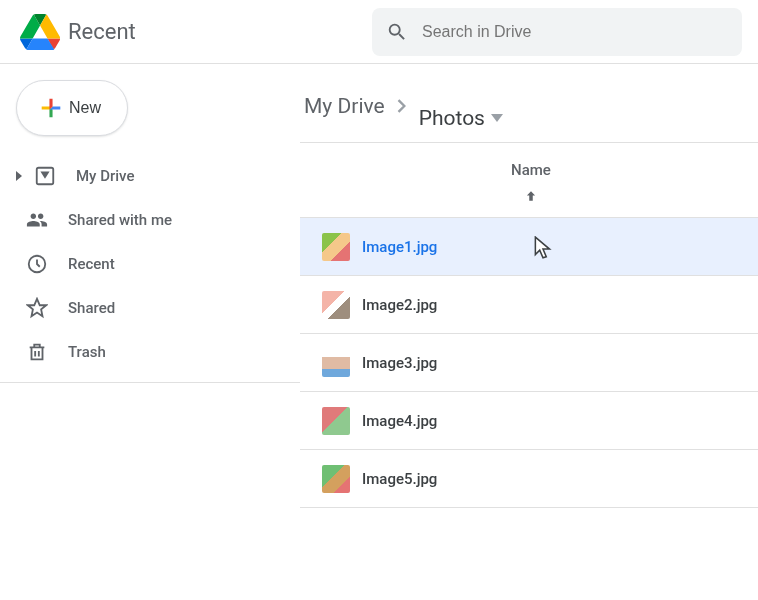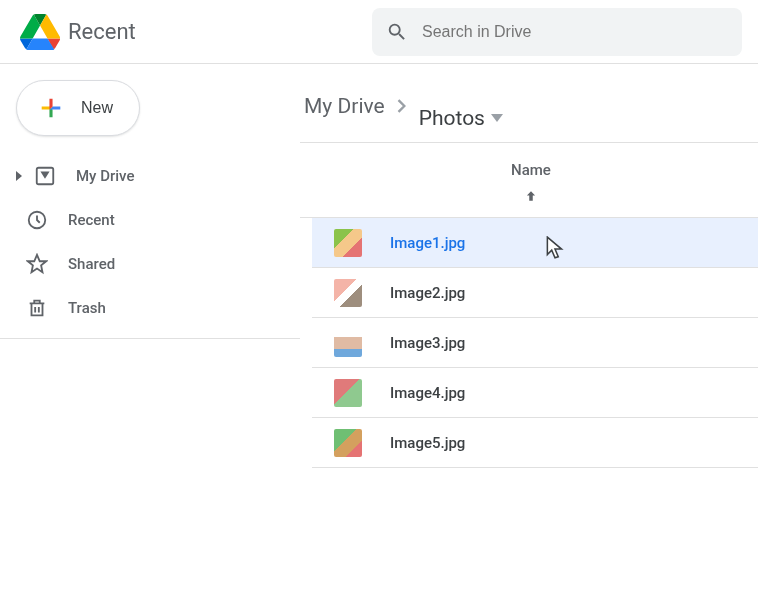--- a/index.html
+++ b/index.html
@@ -48,21 +48,21 @@
     flex: 1;
   }
   .body { display: flex; }
   .sidebar {
     width: 300px;
     padding: 16px 0 0 12px;
   }
   .new-btn {
     display: flex;
     align-items: center;
-    gap: 16px;
+    gap: 4px;
     background: #fff;
     border: 1px solid #dadce0;
     border-radius: 28px;
     height: 56px;
     padding: 0 26px 0 20px;
     font-size: 16px;
     color: #3c4043;
     font-weight: 500;
     cursor: pointer;
     box-shadow: 0 1px 2px rgba(60,64,67,.15);
@@ -116,30 +116,29 @@
     font-weight: 500;
     color: #5f6368;
     padding: 18px 0 14px 4px;
     border-bottom: 1px solid #e0e0e0;
     flex-direction: column;
   }
   .file-list { list-style: none; }
   .file-row {
     display: flex;
     align-items: center;
-    height: 50px;
+    height: 58px;
     border-bottom: 1px solid #e0e0e0;
     padding-left: 22px;
-    gap: 28px;
+    gap: 12px;
     font-size: 15px;
     color: #3c4043;
     font-weight: 500;
     cursor: pointer;
     position: relative;
-    margin-left: 12px;
   }
   .file-row.selected {
     background: #e8f0fe;
     color: #1a73e8;
   }
   .file-row .thumb {
     width: 28px; height: 28px;
     border-radius: 2px;
     background: linear-gradient(135deg,#8bc34a 0 35%,#f5c88a 35% 65%,#e57373 65% 100%);
     flex-shrink: 0;
@@ -202,20 +201,28 @@
         <span class="nav-icon">
           <svg width="22" height="22" viewBox="0 0 24 24" fill="none" stroke="#5f6368" stroke-width="2">
             <rect x="3" y="3" width="18" height="18" rx="2"></rect>
               <path d="M7 7l5 8 5-8z" fill="#5f6368" stroke="none"></path>
           </svg>
         </span>
         <span class="label">My Drive</span>
       </li>
       <li>
         <span class="nav-icon">
+          <svg width="22" height="22" viewBox="0 0 24 24" fill="#5f6368">
+            <path d="M16 11c1.66 0 3-1.34 3-3s-1.34-3-3-3-3 1.34-3 3 1.34 3 3 3m-8 0c1.66 0 3-1.34 3-3S9.66 5 8 5 5 6.34 5 8s1.34 3 3 3m0 2c-2.33 0-7 1.17-7 3.5V19h14v-2.5c0-2.33-4.67-3.5-7-3.5m8 0c-.29 0-.62.02-.97.05 1.16.84 1.97 1.97 1.97 3.45V19h6v-2.5c0-2.33-4.67-3.5-7-3.5"></path>
+          </svg>
+        </span>
+        <span class="label">Shared with me</span>
+      </li>
+      <li>
+        <span class="nav-icon">
           <svg width="22" height="22" viewBox="0 0 24 24" fill="none" stroke="#5f6368" stroke-width="2">
             <circle cx="12" cy="12" r="9"></circle>
               <path d="M12 7v5l3 3"></path>
           </svg>
         </span>
         <span class="label">Recent</span>
       </li>
       <li>
         <span class="nav-icon">
           <svg width="22" height="22" viewBox="0 0 24 24" fill="none" stroke="#5f6368" stroke-width="2">

